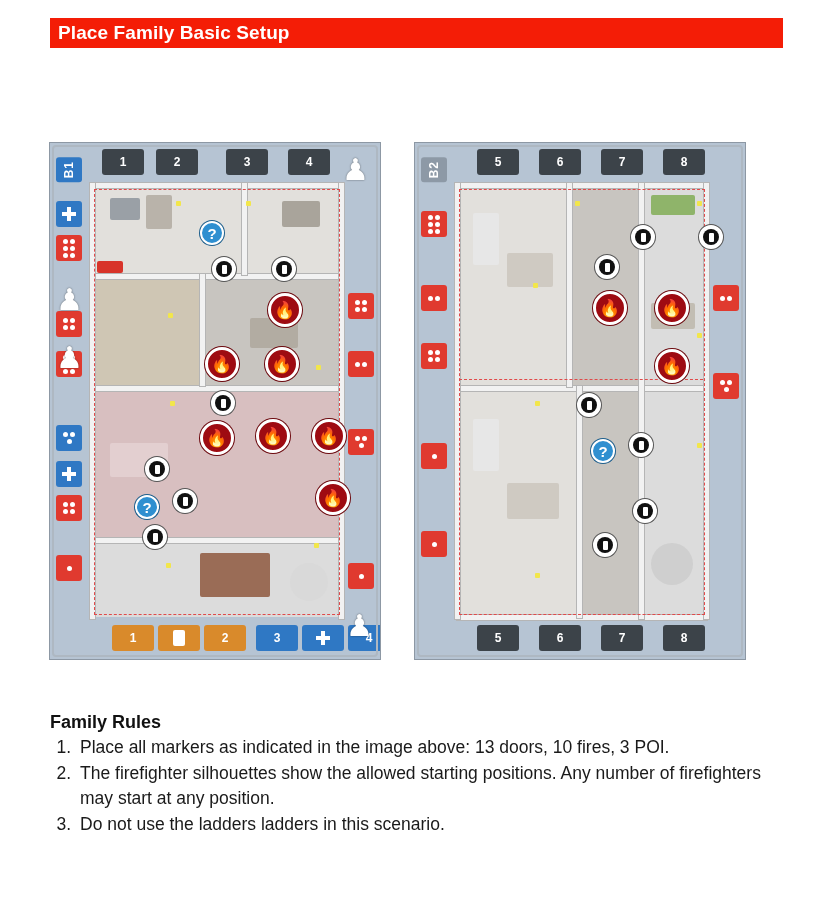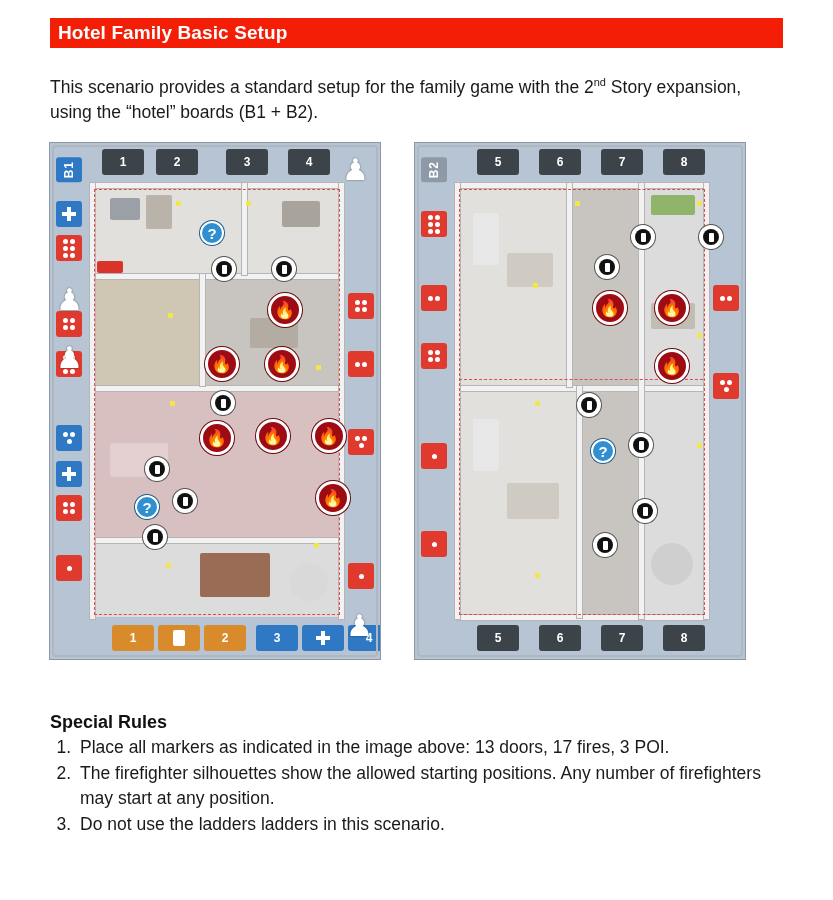--- a/index.html
+++ b/index.html
@@ -247,26 +247,23 @@
     color: #1a1a1a;
   }
   .rules li { margin-bottom: 1px; padding-left: 4px; }
 </style>
 </head>
 <body>
 
 <div class="page">
 
   <div class="title-bar">
-    <span class="title-text">Hotel Family Basic Setup</span>
+    <span class="title-text">Place Family Basic Setup</span>
   </div>
 
-  <div class="intro">
-    <span>This scenario provides a standard setup for the family game with the 2</span><sup>nd</sup><span> Story expansion, using the “hotel” boards (B1 + B2).</span>
-  </div>
 
   <div class="boards">
 
     <div class="board" id="board-b1">
 
       <div class="floor carpet-dark" style="left:0;top:0;width:330px;height:516px;"></div>
       <div class="edge-col" style="left:0;"></div>
       <div class="edge-row" style="top:0;height:40px;"></div>
       <div class="edge-row" style="bottom:0;height:42px;"></div>
       <div class="edge-col" style="right:0;"></div>
@@ -572,21 +569,21 @@
       <div class="hotspot" style="left:282px;top:190px;"></div>
       <div class="hotspot" style="left:120px;top:258px;"></div>
       <div class="hotspot" style="left:282px;top:300px;"></div>
       <div class="hotspot" style="left:120px;top:430px;"></div>
 
       <div class="outer-frame"></div>
     </div>
   </div>
 
   <div class="rules">
-    <h2>Special Rules</h2>
+    <h2>Family Rules</h2>
     <ol>
-      <li>Place all markers as indicated in the image above: 13 doors, 17 fires, 3 POI.</li>
+      <li>Place all markers as indicated in the image above: 13 doors, 10 fires, 3 POI.</li>
       <li>The firefighter silhouettes show the allowed starting positions. Any number of firefighters may start at any position.</li>
       <li>Do not use the ladders ladders in this scenario.</li>
     </ol>
   </div>
 
 </div>
 
 </body></html>

